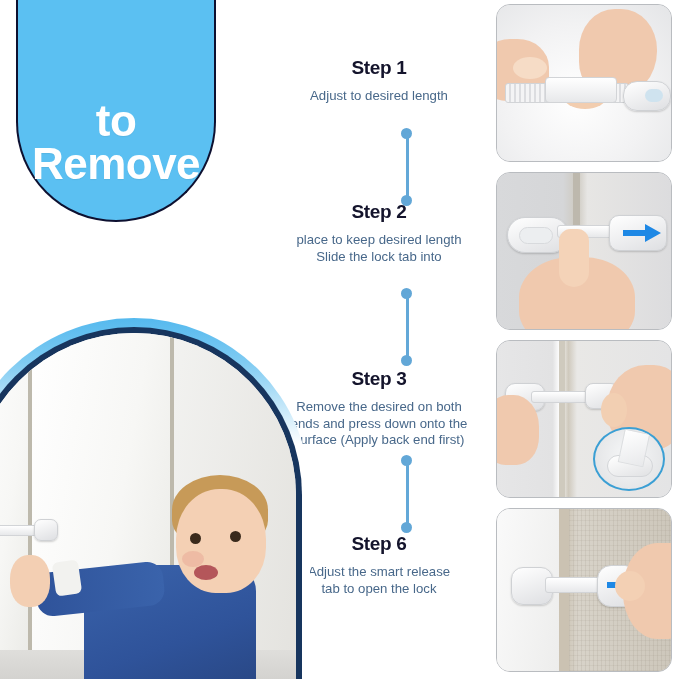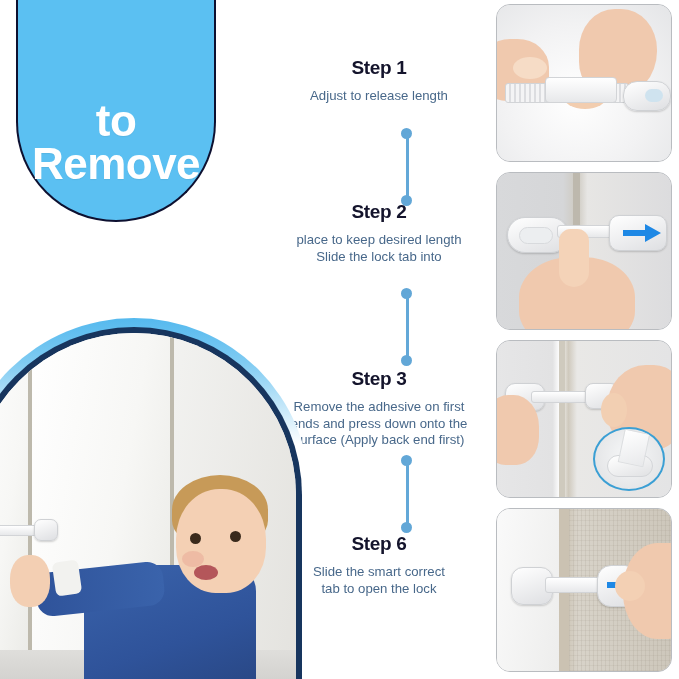--- a/index.html
+++ b/index.html
@@ -233,21 +233,21 @@
       <div class="badge-line">to</div>
       <div class="badge-line">Remove</div>
     </div>
   </div>
 
   <div class="steps">
 
     <div class="step" style="top:57px;">
       <div class="step-title">Step 1</div>
       <div class="step-desc">
-        <span>Adjust to release  length</span>
+        <span>Adjust to desired  length</span>
       </div>
     </div>
     <div class="connector" style="top:128px; height:78px;">
       <div class="dot top"></div>
       <div class="line"></div>
       <div class="dot bottom"></div>
     </div>
 
     <div class="step" style="top:201px;">
       <div class="step-title">Step 2</div>
@@ -258,35 +258,35 @@
     </div>
     <div class="connector" style="top:288px; height:78px;">
       <div class="dot top"></div>
       <div class="line"></div>
       <div class="dot bottom"></div>
     </div>
 
     <div class="step" style="top:368px;">
       <div class="step-title">Step 3</div>
       <div class="step-desc">
-        <span>Remove the adhesive on first</span>
+        <span>Remove the desired on both</span>
         <span>ends and press down onto the</span>
         <span>surface (Apply back end first)</span>
       </div>
     </div>
     <div class="connector" style="top:455px; height:78px;">
       <div class="dot top"></div>
       <div class="line"></div>
       <div class="dot bottom"></div>
     </div>
 
     <div class="step" style="top:533px;">
       <div class="step-title">Step 6</div>
       <div class="step-desc">
-        <span>Slide the smart correct</span>
+        <span>Adjust the smart release</span>
         <span>tab to open the lock</span>
       </div>
     </div>
   </div>
 
   <div class="panels">
 
     <div class="panel" style="top:4px; height:158px;">
       <div class="panel-inner p1-bg">
 

